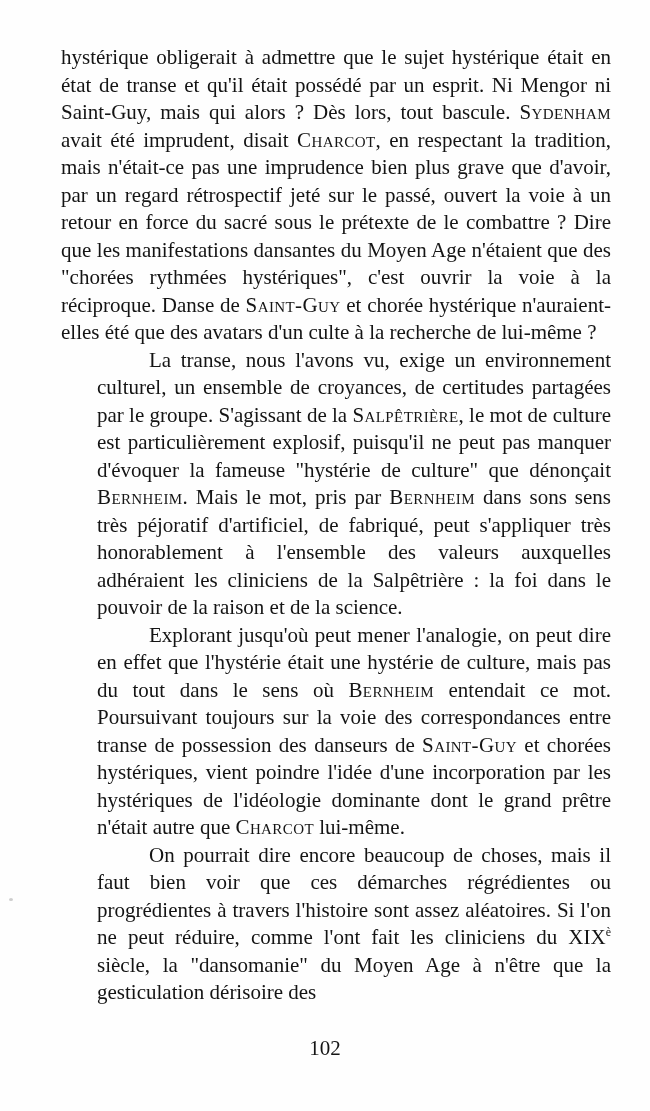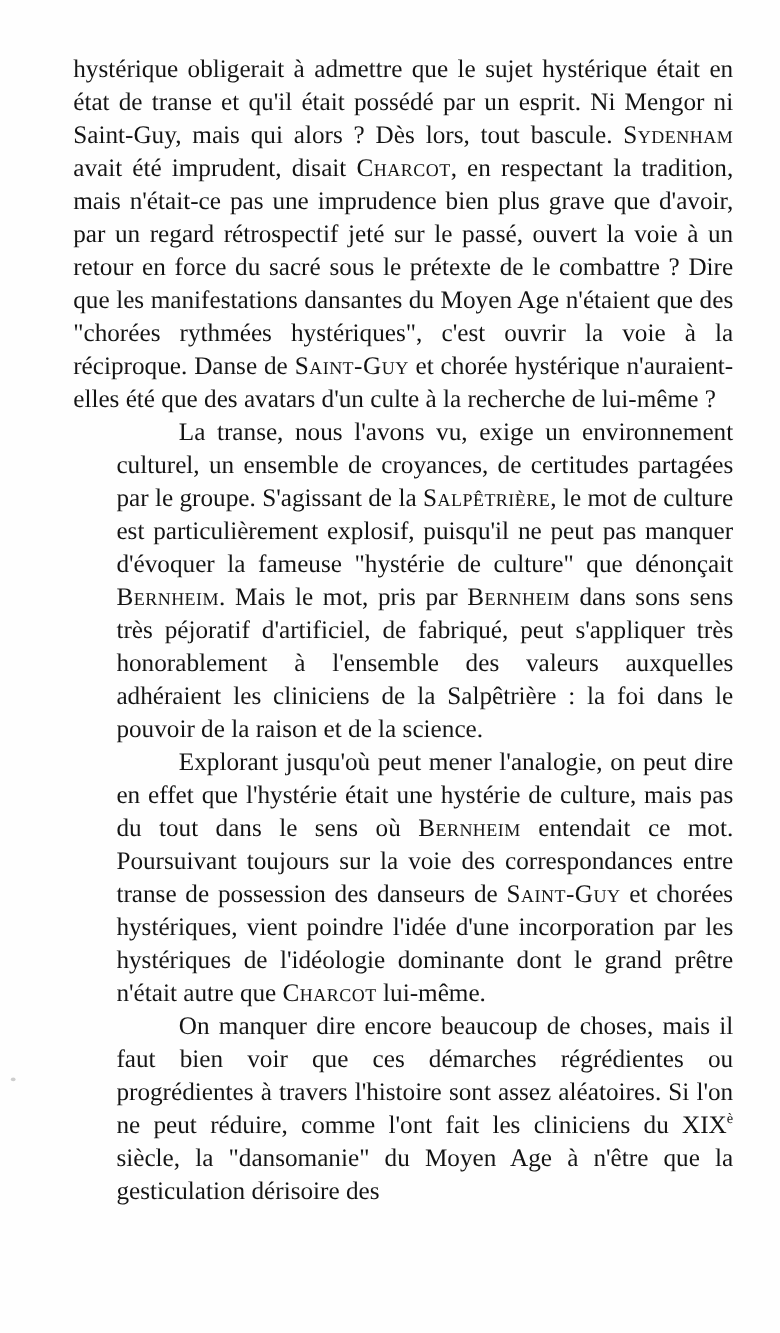--- a/index.html
+++ b/index.html
@@ -65,15 +65,16 @@
 </style>
 </head>
 <body>
 
 <div class="page">
   <div class="scan-artifact"></div>
   <div class="text-block">
       <p class="para"><span>hystérique obligerait à admettre que le sujet hystérique était en état de transe et qu'il était possédé par un esprit. Ni Mengor ni Saint-Guy, mais qui alors ? Dès lors, tout bascule. </span><span class="sc">Sydenham</span><span> avait été imprudent, disait </span><span class="sc">Charcot</span><span>, en respectant la tradition, mais n'était-ce pas une imprudence bien plus grave que d'avoir, par un regard rétrospectif jeté sur le passé, ouvert la voie à un retour en force du sacré sous le prétexte de le combattre ? Dire que les manifestations dansantes du Moyen Age n'étaient que des "chorées rythmées hystériques", c'est ouvrir la voie à la réciproque. Danse de </span><span class="sc">Saint-Guy</span><span> et chorée hystérique n'auraient-elles été que des avatars d'un culte à la recherche de lui-même ?</span></p>
       <p class="para indent"><span>La transe, nous l'avons vu, exige un environnement culturel, un ensemble de croyances, de certitudes partagées par le groupe. S'agissant de la </span><span class="sc">Salpêtrière</span><span>, le mot de culture est particulièrement explosif, puisqu'il ne peut pas manquer d'évoquer la fameuse "hystérie de culture" que dénonçait </span><span class="sc">Bernheim</span><span>. Mais le mot, pris par </span><span class="sc">Bernheim</span><span> dans sons sens très péjoratif d'artificiel, de fabriqué, peut s'appliquer très honorablement à l'ensemble des valeurs auxquelles adhéraient les cliniciens de la Salpêtrière : la foi dans le pouvoir de la raison et de la science.</span></p>
       <p class="para indent"><span>Explorant jusqu'où peut mener l'analogie, on peut dire en effet que l'hystérie était une hystérie de culture, mais pas du tout dans le sens où </span><span class="sc">Bernheim</span><span> entendait ce mot. Poursuivant toujours sur la voie des correspondances entre transe de possession des danseurs de </span><span class="sc">Saint-Guy</span><span> et chorées hystériques, vient poindre l'idée d'une incorporation par les hystériques de l'idéologie dominante dont le grand prêtre n'était autre que </span><span class="sc">Charcot</span><span> lui-même.</span></p>
-      <p class="para indent"><span>On manquer dire encore beaucoup de choses, mais il faut bien voir que ces démarches régrédientes ou progrédientes à travers l'histoire sont assez aléatoires. Si l'on ne peut réduire, comme l'ont fait les cliniciens du XIX</span><span class="sup">è</span><span> siècle, la "dansomanie" du Moyen Age à n'être que la gesticulation dérisoire des</span></p>
+      <p class="para indent"><span>On pourrait dire encore beaucoup de choses, mais il faut bien voir que ces démarches régrédientes ou progrédientes à travers l'histoire sont assez aléatoires. Si l'on ne peut réduire, comme l'ont fait les cliniciens du XIX</span><span class="sup">è</span><span> siècle, la "dansomanie" du Moyen Age à n'être que la gesticulation dérisoire des</span></p>
     </div>
+  <div class="page-number">102</div>
 </div>
 
 </body></html>

